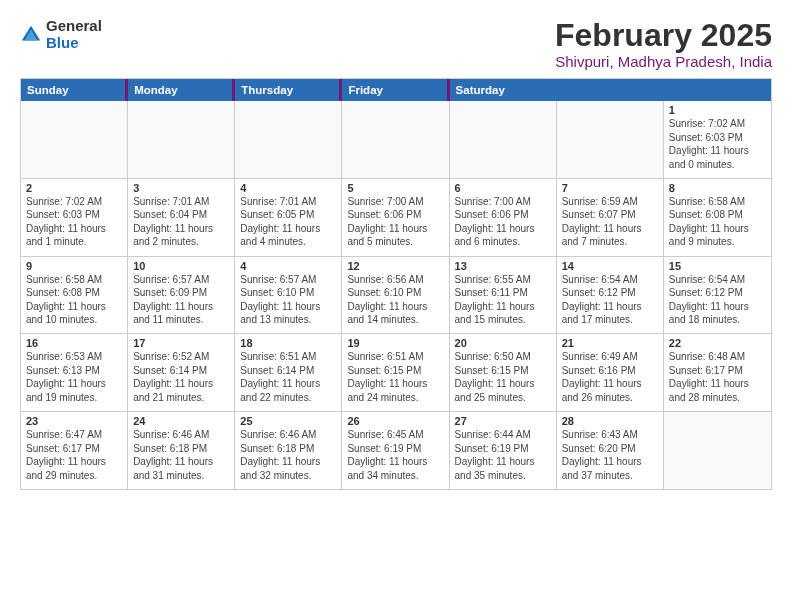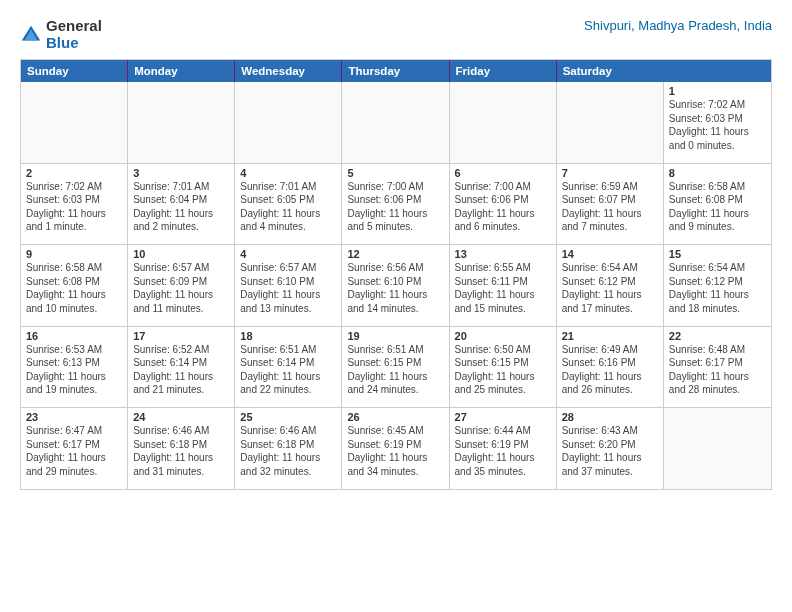--- a/index.html
+++ b/index.html
@@ -50,40 +50,40 @@
     .title-block {
       text-align: right;
     }
     .month-title {
       font-size: 32px;
       font-weight: bold;
       color: #333;
       line-height: 1.1;
     }
     .location-title {
-      font-size: 13px;
-      color: #0369a1;
+      font-size: 15px;
+      color: #701a75;
     }
     .calendar {
       flex: 1;
       display: flex;
       flex-direction: column;
       border: 1px solid #ccc;
     }
     .cal-header {
       display: grid;
       grid-template-columns: repeat(7, 1fr);
       background: #2a6db5;
     }
     .cal-header-cell {
       color: #fff;
       font-size: 11.5px;
       font-weight: bold;
       padding: 5px 6px;
-      border-right: 1px solid #701a75;
+      border-right: 3px solid #701a75;
     }
     .cal-header-cell:last-child {
       border-right: none;
     }
     .cal-body {
       flex: 1;
       display: flex;
       flex-direction: column;
     }
     .cal-row {
@@ -132,29 +132,29 @@
       <svg class="logo-icon" viewBox="0 0 24 24" xmlns="http://www.w3.org/2000/svg">
         <polygon points="12,2 22,18 2,18" fill="#1a6bb5"></polygon>
         <polygon points="12,6 19,18 5,18" fill="#4a9ee0"></polygon>
       </svg>
       <div class="logo-text">
         <span class="logo-general">General</span>
         <span class="logo-blue">Blue</span>
       </div>
     </div>
     <div class="title-block">
+      <div class="month-title">February 2025</div>
       <div class="location-title">Shivpuri, Madhya Pradesh, India</div>
     </div>
   </div>
 
   <div class="calendar">
     <div class="cal-header">
     <div class="cal-header-cell">Sunday</div>
         <div class="cal-header-cell">Monday</div>
-        <div class="cal-header-cell">Wednesday</div>
         <div class="cal-header-cell">Thursday</div>
         <div class="cal-header-cell">Friday</div>
         <div class="cal-header-cell">Saturday</div>
       </div>
     <div class="cal-body">
     <div class="cal-row">
           <div class="cal-cell empty"></div>
           <div class="cal-cell empty"></div>
           <div class="cal-cell empty"></div>
           <div class="cal-cell empty"></div>

